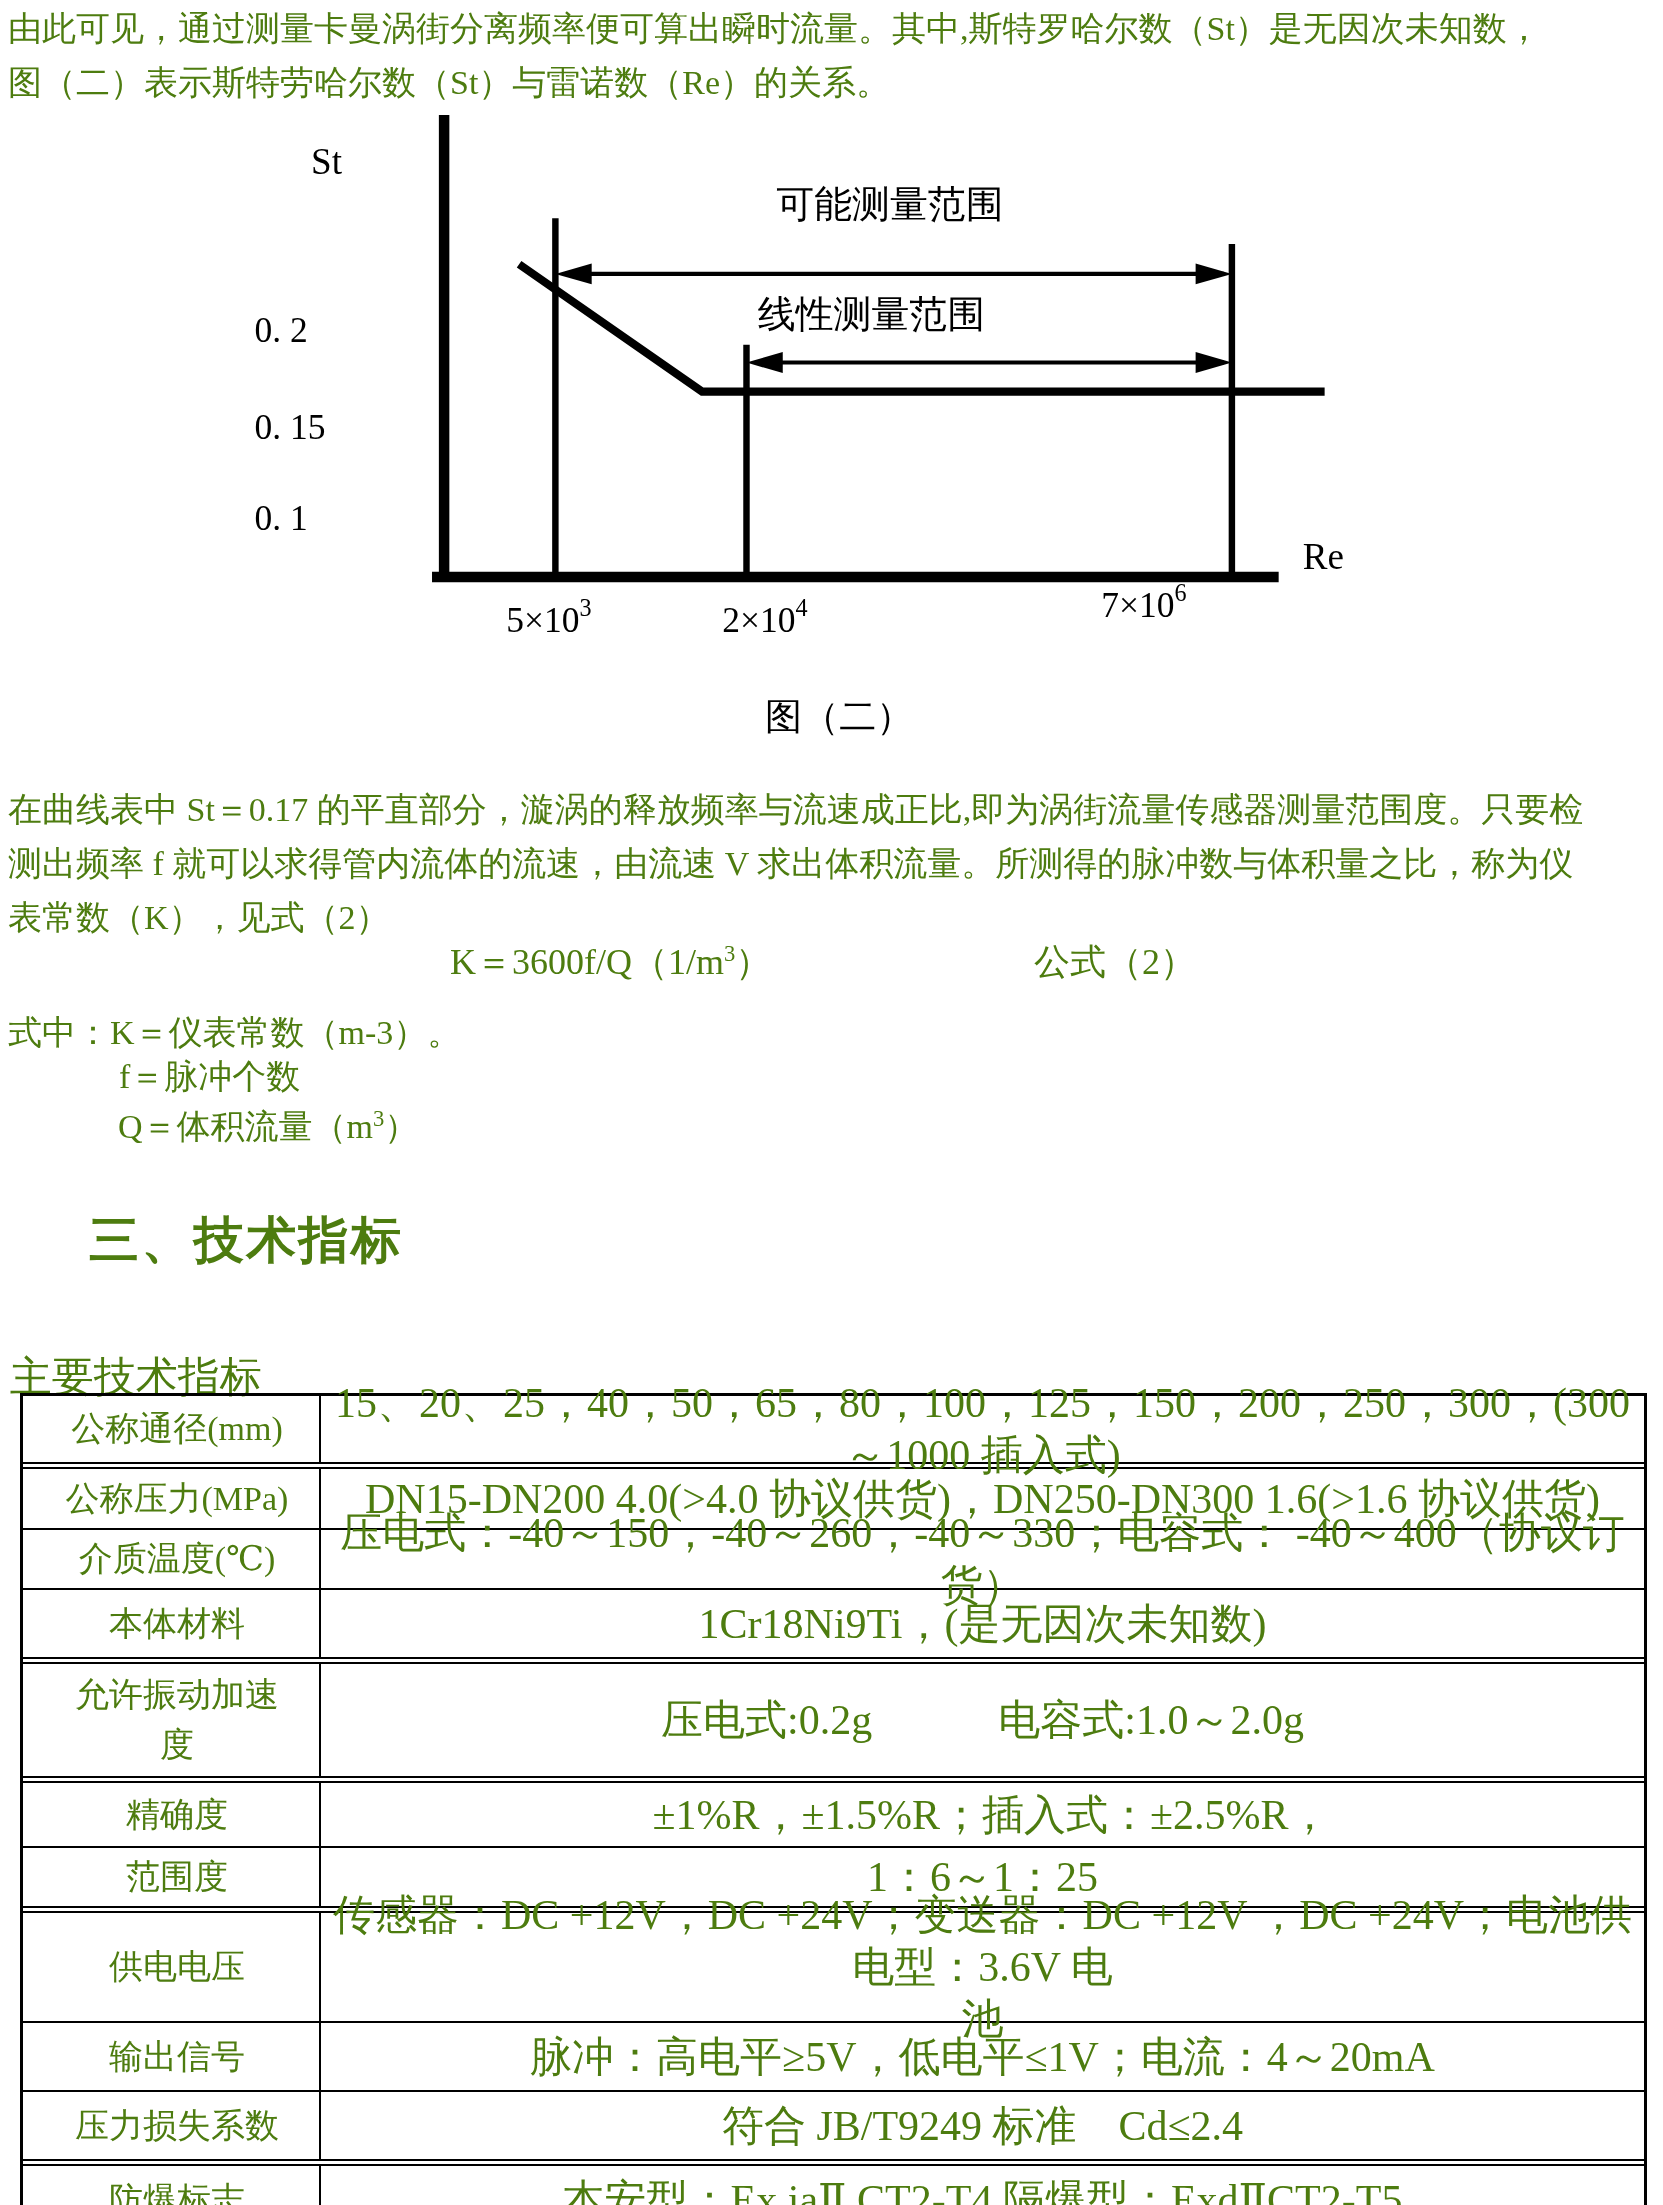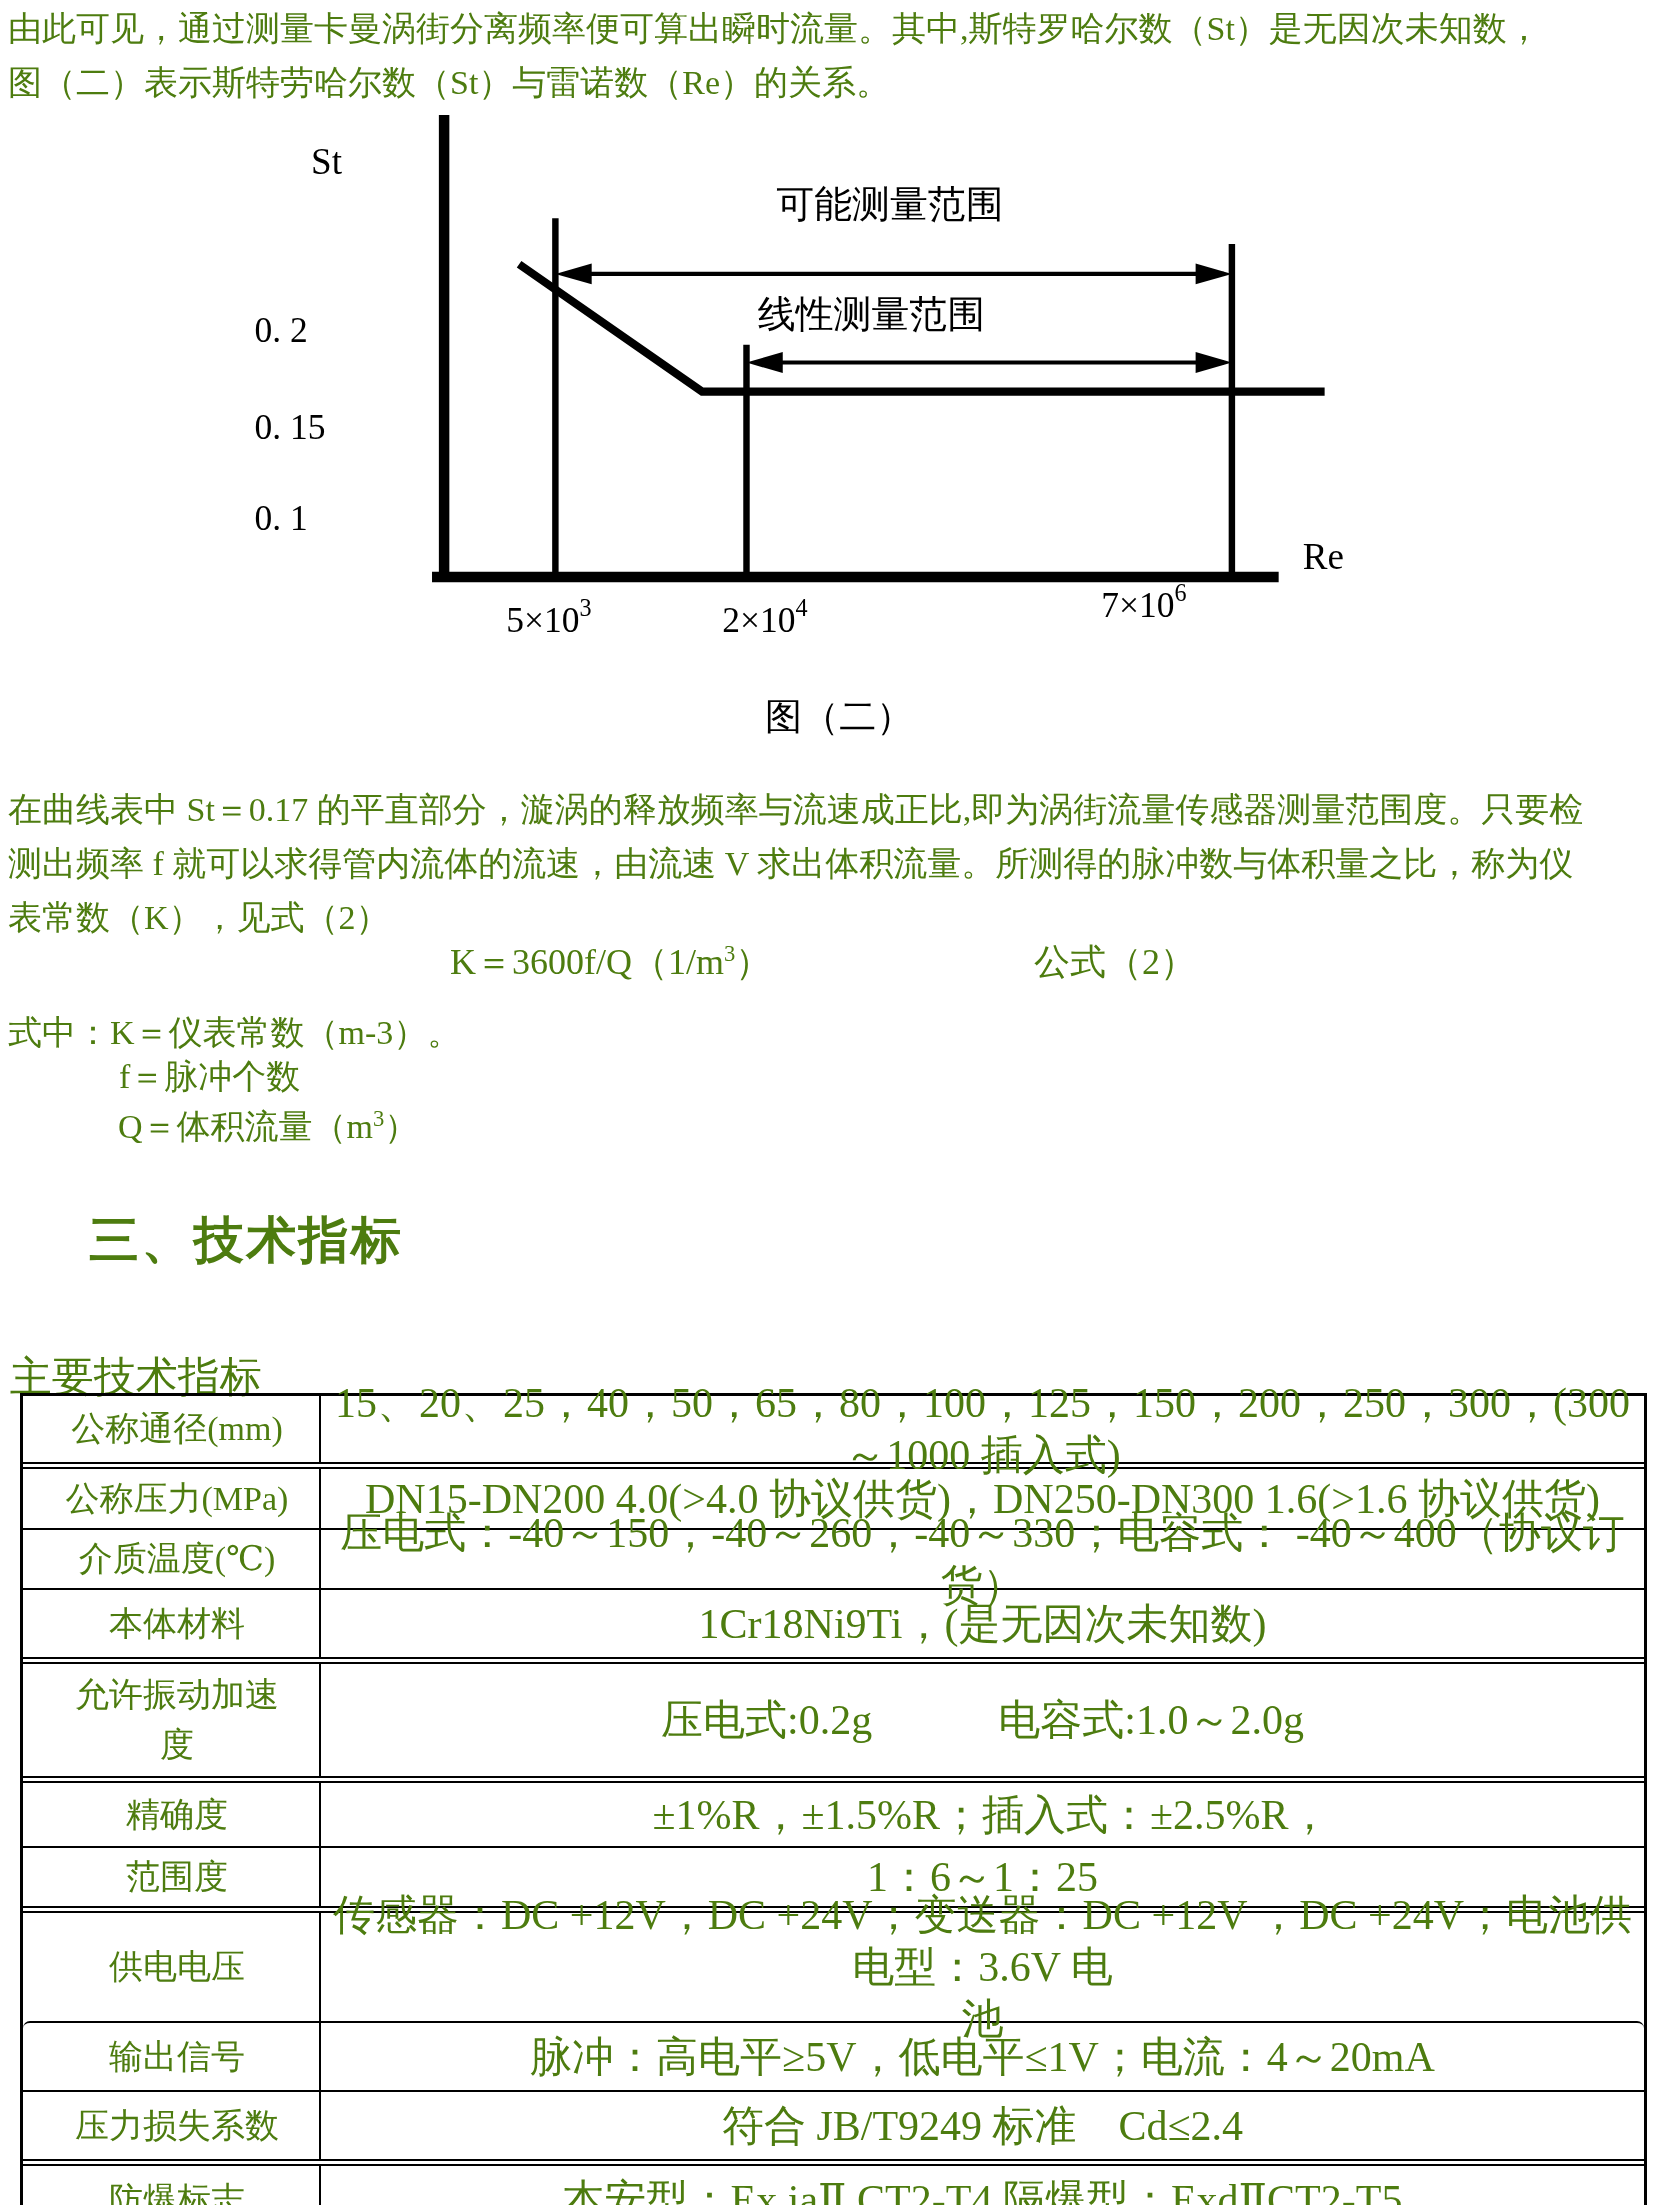--- a/index.html
+++ b/index.html
@@ -51,21 +51,21 @@
     padding:0 8px;
   }
   .trow:nth-child(1){height:66px;}
   .trow:nth-child(2){height:59px;}
   .trow:nth-child(3){height:58px;}
   .trow:nth-child(4){height:67px;}
   .trow:nth-child(5){height:112px;}
   .trow:nth-child(6){height:63px;gap:18px;}
   .trow:nth-child(7){height:58px;}
   .trow:nth-child(8){height:108px;}
-  .trow:nth-child(9){height:67px;border-radius:7px;}
+  .trow:nth-child(9){height:67px;}
   .trow:nth-child(10){height:67px;}
   .trow:nth-child(11){height:67px;}
 </style>
 </head>
 <body>
 
 <div class="page">
 
   <div class="abs para" style="top:1.6px;left:8px;">
     <div>由此可见，通过测量卡曼涡街分离频率便可算出瞬时流量。其中,斯特罗哈尔数（St）是无因次未知数，</div>

